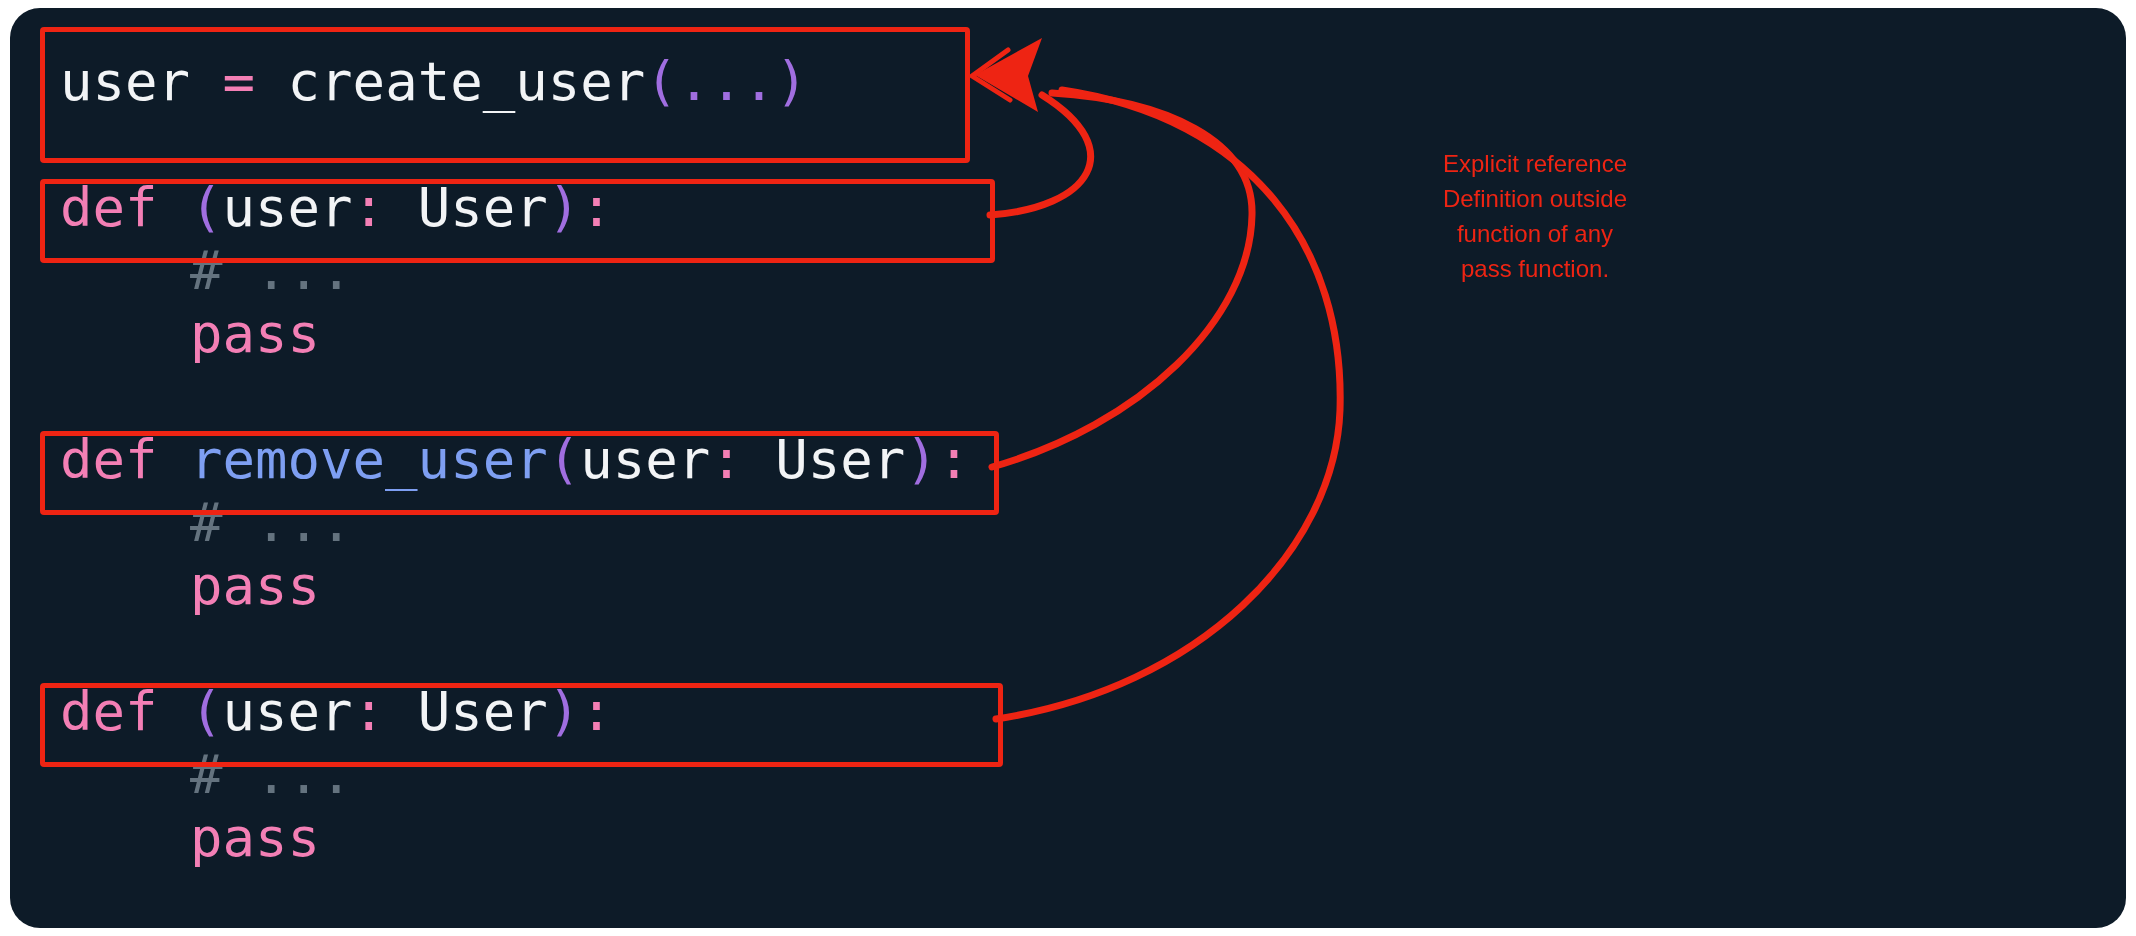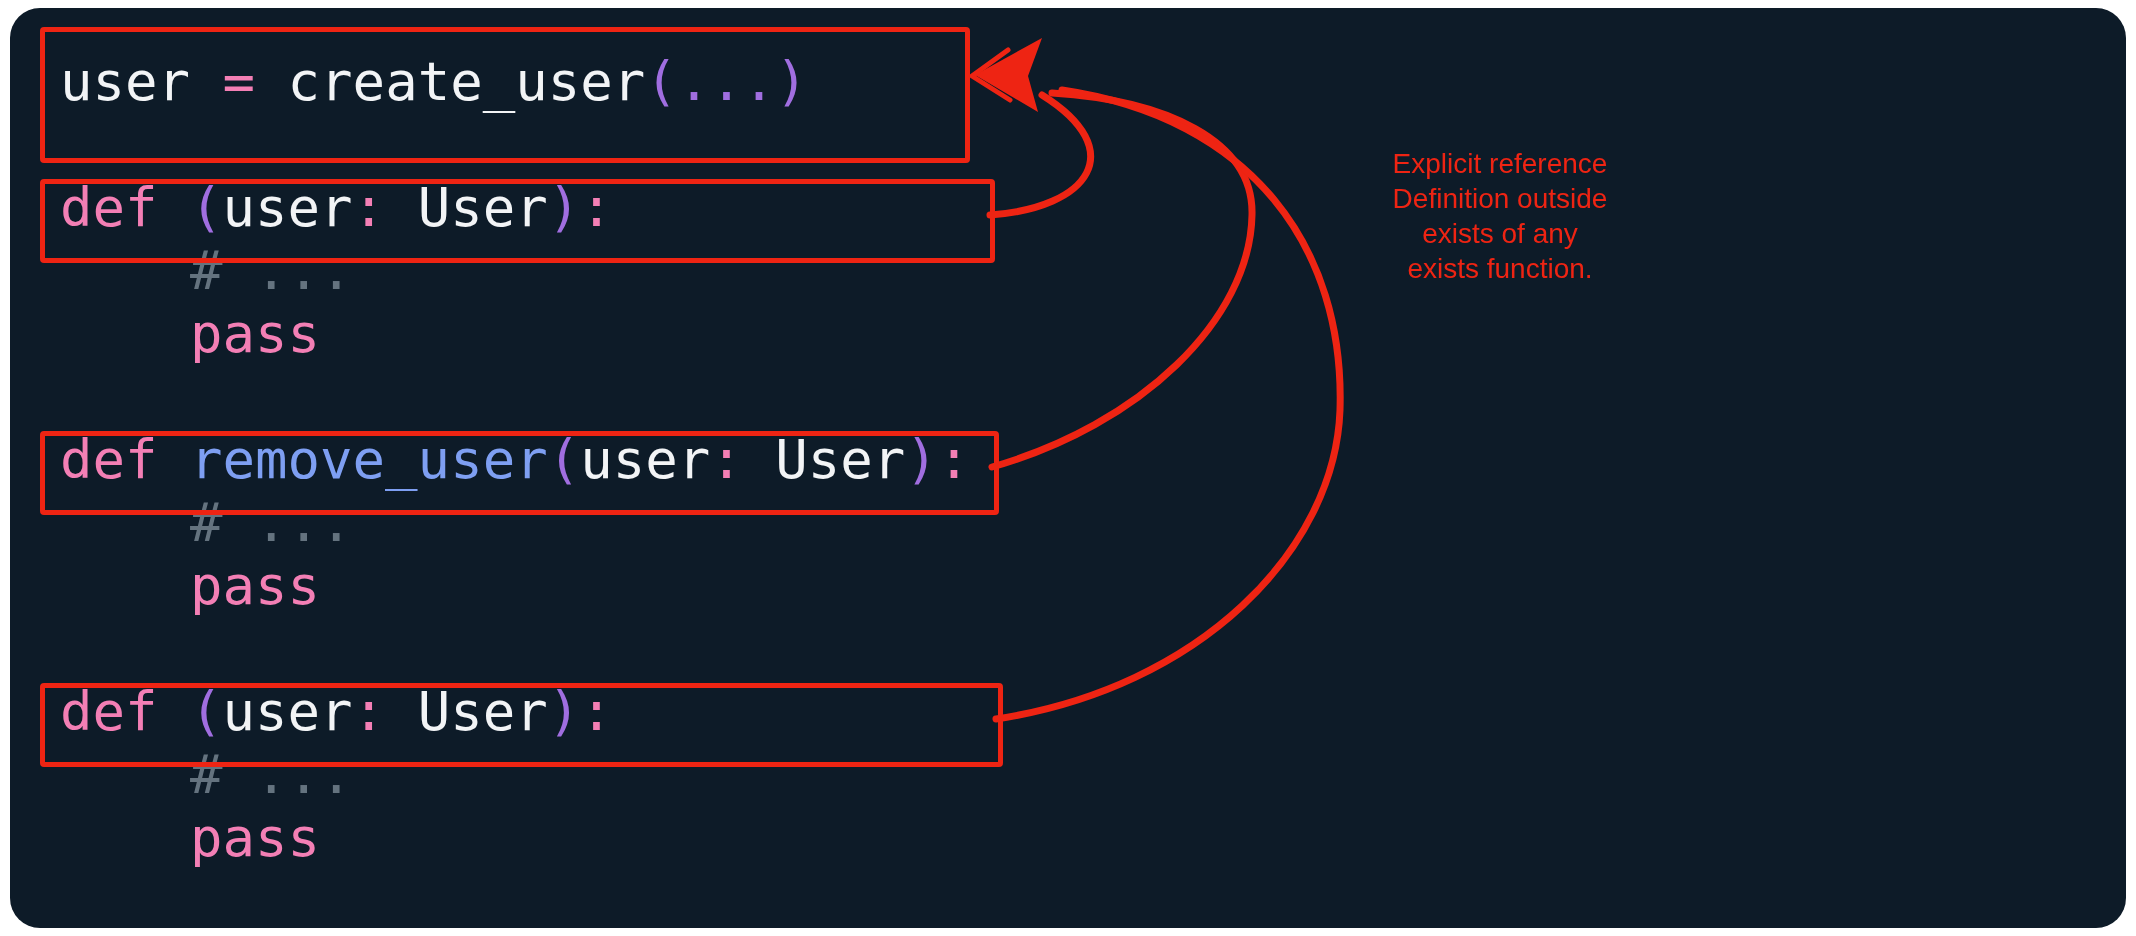--- a/index.html
+++ b/index.html
@@ -23,23 +23,23 @@
   .redbox{position:absolute;border:5px solid var(--annotation_red,#ee2413);border-radius:4px;}
   .box1{left:40px;top:27px;width:920px;height:126px;}
   .box2{left:40px;top:179px;width:945px;height:74px;}
   .box3{left:40px;top:431px;width:949px;height:74px;}
   .box4{left:40px;top:683px;width:953px;height:74px;}
   .arrows{position:absolute;left:0;top:0;width:2136px;height:936px;pointer-events:none;}
   .arrow{stroke:var(--annotation_red,#ee2413);fill:none;stroke-width:7;stroke-linecap:round;stroke-linejoin:round;}
   .arrow-thin{stroke-width:5;}
   .arrowhead{fill:var(--annotation_red,#ee2413);stroke:none;}
   .annotation{
-    position:absolute;left:1295px;top:146px;width:410px;
+    position:absolute;left:1330px;top:146px;width:410px;
     text-align:center;color:var(--annotation_red,#ee2413);
-    font-family:"Liberation Sans",sans-serif;font-size:28px;line-height:35px;
+    font-family:"Liberation Sans",sans-serif;font-size:24px;line-height:35px;
   }
 </style>
 </head>
 <body>
 
 <div class="page">
   <div class="panel"></div>
 
   <div class="code">
     <div class="code-line">
@@ -108,16 +108,16 @@
     <path class="arrow" d="M 990 215 C 1090 208, 1130 150, 1042 95"></path>
     <path class="arrow" d="M 992 467 C 1140 425, 1250 320, 1252 215 C 1254 140, 1165 100, 1052 93"></path>
     <path class="arrow" d="M 996 719 C 1200 688, 1335 550, 1340 410 C 1345 248, 1252 118, 1062 90"></path>
     <polygon class="arrowhead" points="975,75 1042,38 1028,76 1038,112"></polygon>
     <path class="arrow arrow-thin" d="M 1008 50 L 972 76 L 1010 100"></path>
   </svg>
 
   <div class="annotation">
     <div>Explicit reference</div>
     <div>Definition outside</div>
-    <div>exists of any</div>
-    <div>exists function.</div>
+    <div>function of any</div>
+    <div>pass function.</div>
   </div>
 </div>
 
 </body></html>

